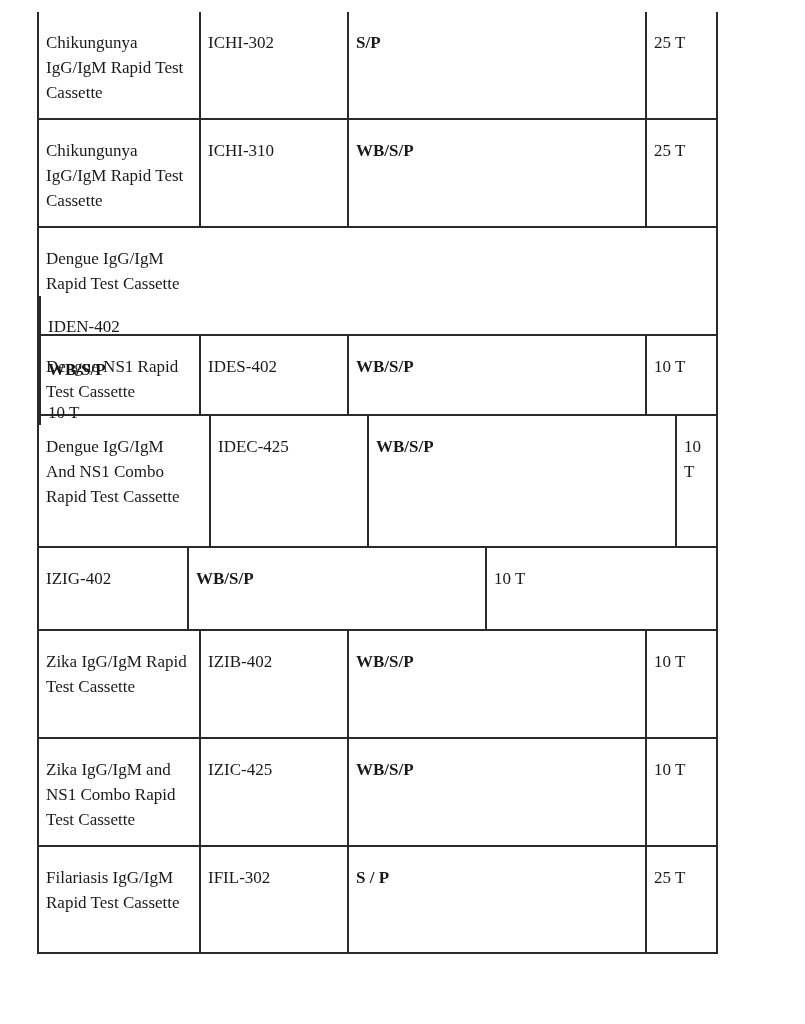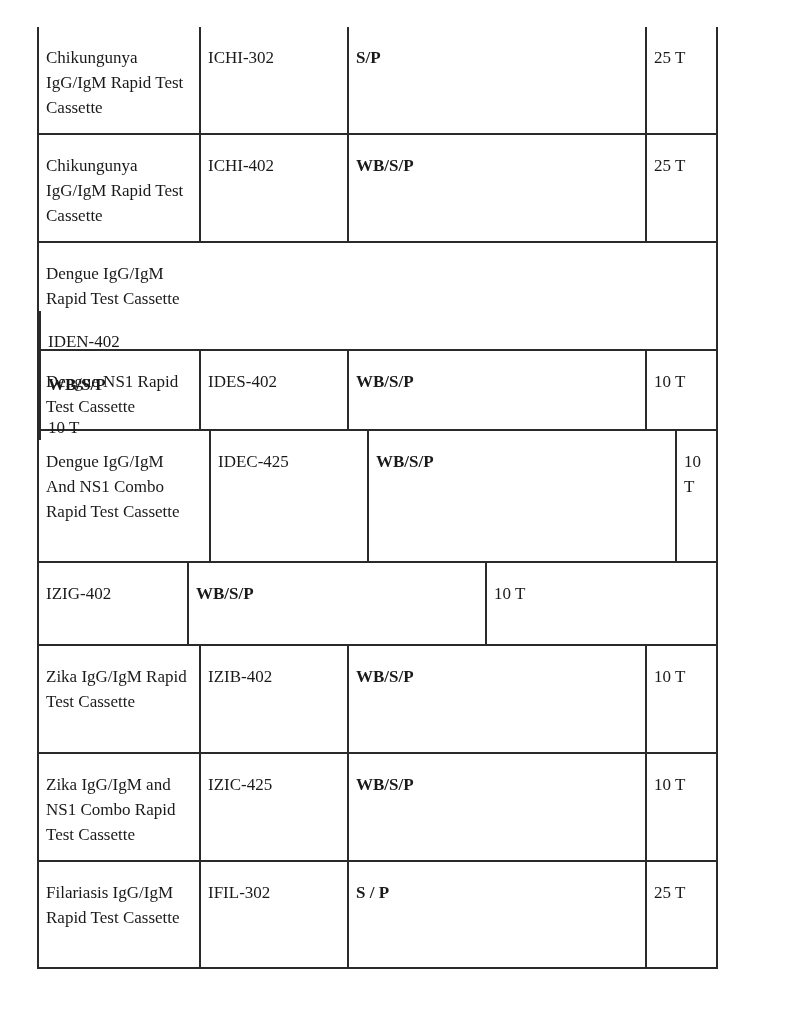--- a/index.html
+++ b/index.html
@@ -1,18 +1,18 @@
 <!DOCTYPE html>
 <html><head>
   <meta charset="utf-8">
   <style>
     html, body { margin: 0; padding: 0; background: #ffffff; }
     body { width: 805px; height: 1024px; position: relative; overflow: hidden;
            font-family: "Liberation Serif", "DejaVu Serif", serif; color: #1a1a1a; }
-    .tbl { position: absolute; left: 37px; top: 27px; width: 681px;
+    .tbl { position: absolute; left: 37px; top: 12px; width: 681px;
            border-left: 2px solid #2a2a2a; border-right: 2px solid #2a2a2a; border-bottom: 2px solid #2a2a2a;
            box-sizing: border-box; }
     .row { display: flex; box-sizing: border-box; border-top: 2px solid #2a2a2a; }
     .row.first { border-top: none; }
     .cell { box-sizing: border-box; padding: 18px 7px 0 7px; font-size: 17px; line-height: 25px;
             border-left: 2px solid #2a2a2a; }
     .cell:first-child { border-left: none; }
     .c1 { width: 160px; }
     .c2 { width: 148px; }
     .c3 { width: 298px; font-weight: bold; }
@@ -23,21 +23,21 @@
 
 <div class="tbl" id="tbl">
     <div class="row first" style="height: 106px;">
       <div class="cell c1">Chikungunya IgG/IgM Rapid Test Cassette</div>
       <div class="cell c2">ICHI-302</div>
       <div class="cell c3">S/P</div>
       <div class="cell c4">25 T</div>
     </div>
     <div class="row" style="height: 108px;">
       <div class="cell c1">Chikungunya IgG/IgM Rapid Test Cassette</div>
-      <div class="cell c2">ICHI-402</div>
+      <div class="cell c2">ICHI-310</div>
       <div class="cell c3">WB/S/P</div>
       <div class="cell c4">25 T</div>
     </div>
     <div class="row" style="height: 108px; flex-direction: column;">
       <div class="cell c1">Dengue IgG/IgM Rapid Test Cassette</div>
       <div class="cell c2">IDEN-402</div>
       <div class="cell c3">WB/S/P</div>
       <div class="cell c4">10 T</div>
     </div>
     <div class="row" style="height: 80px;">

